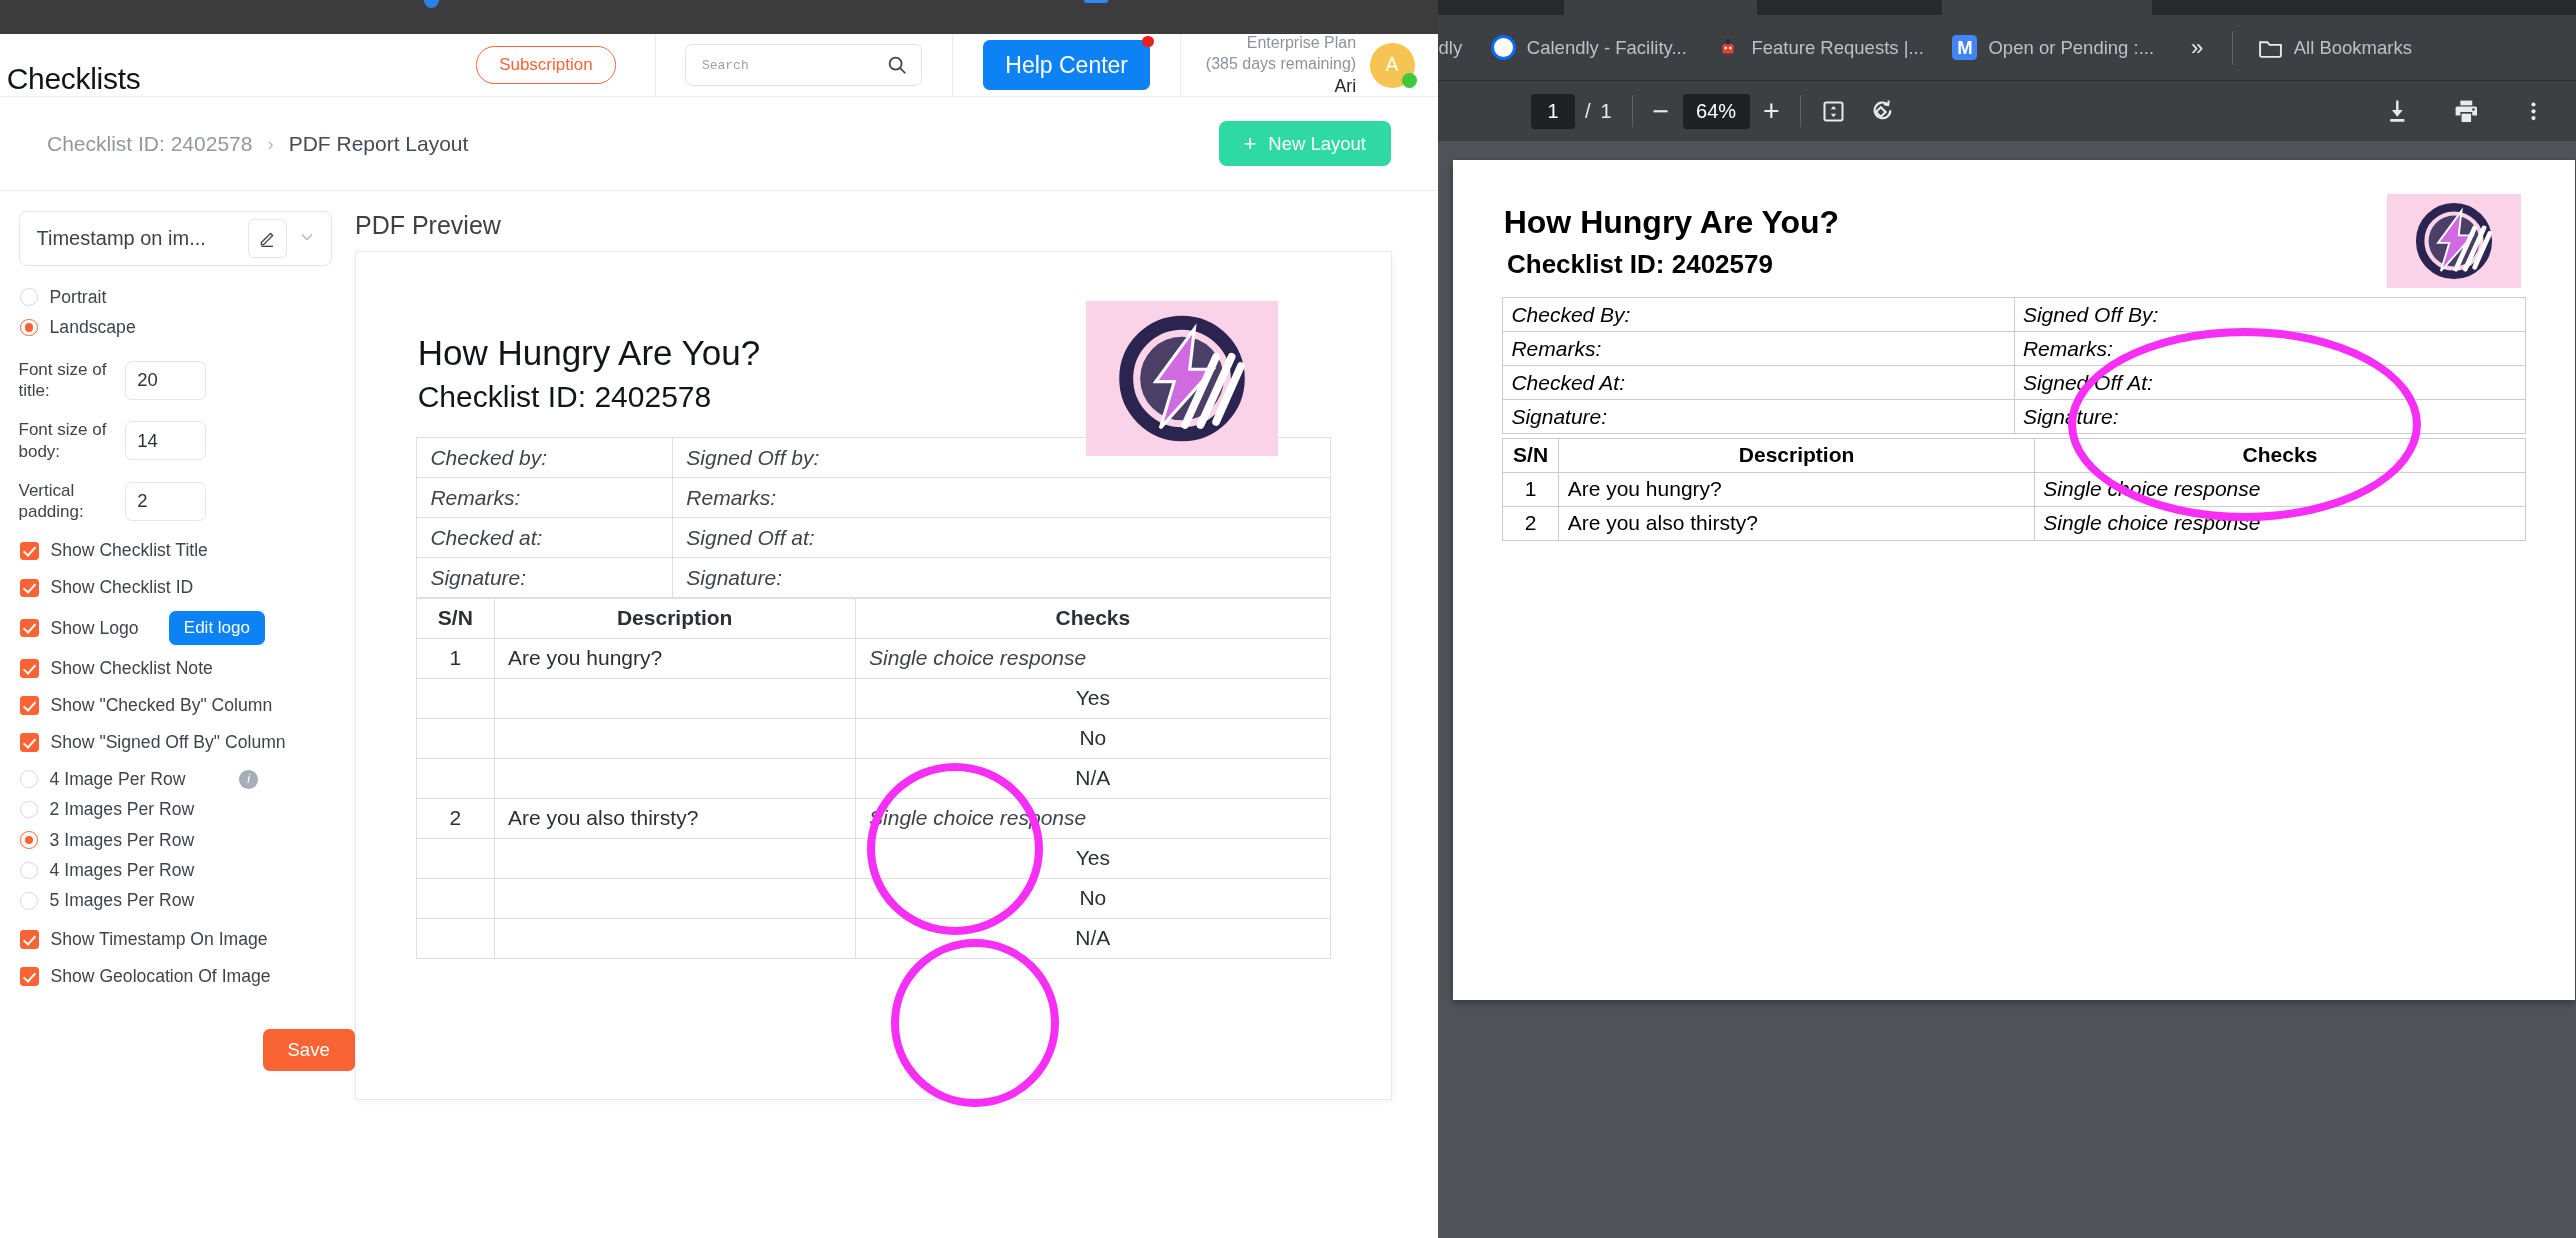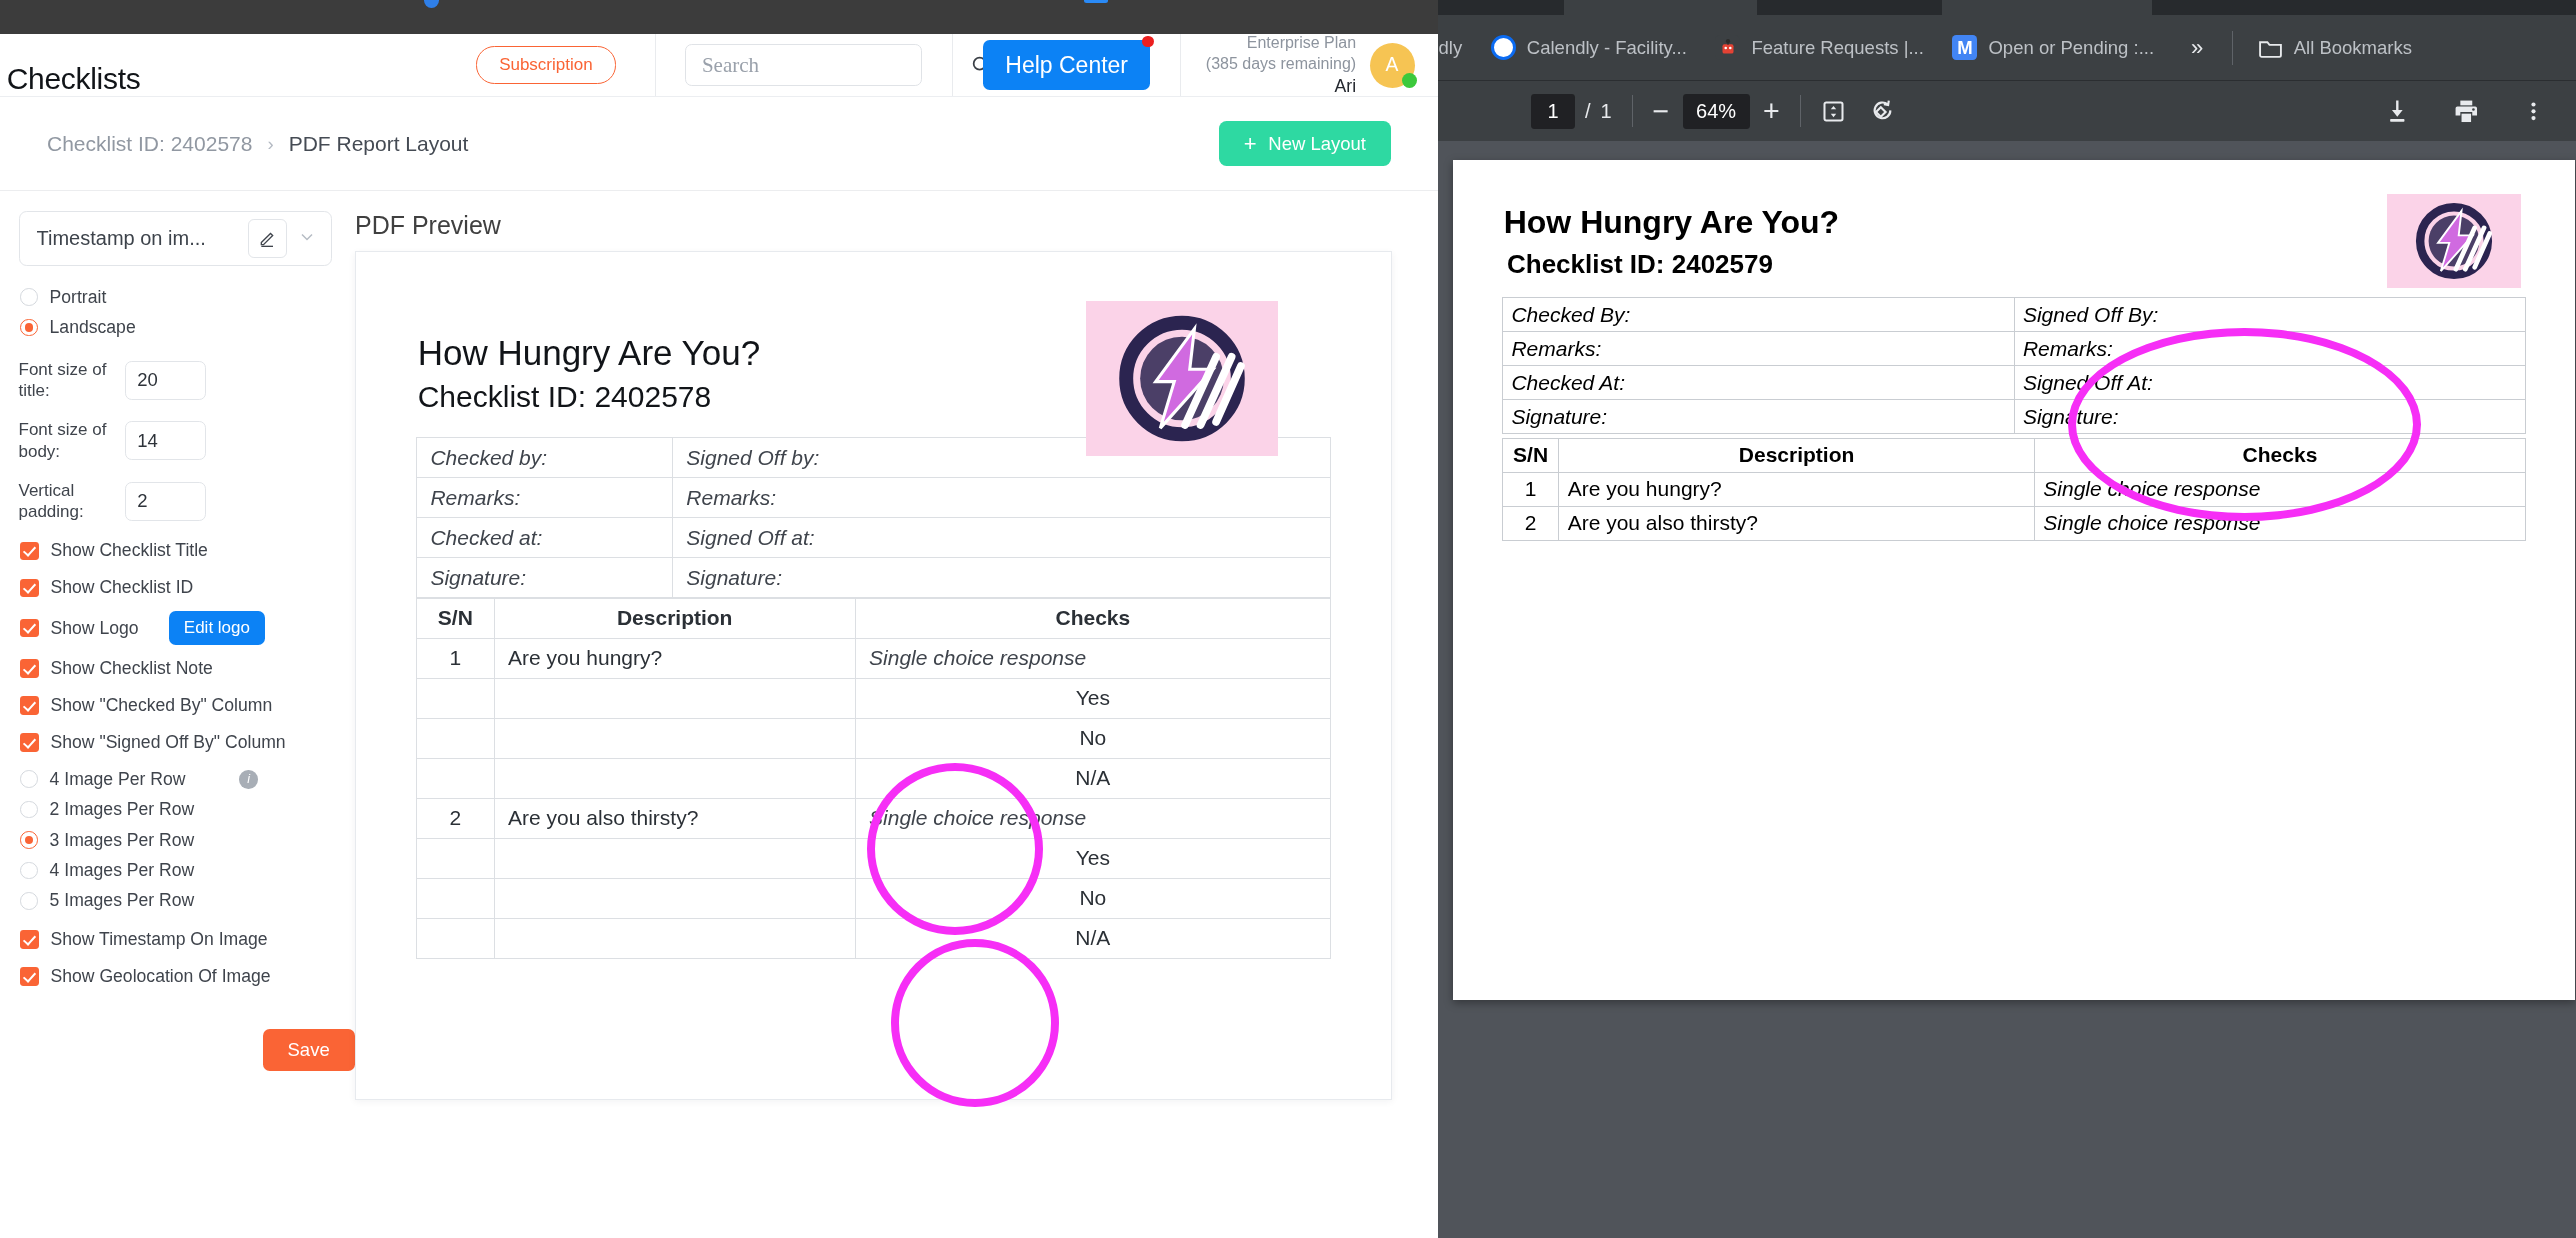--- a/index.html
+++ b/index.html
@@ -59,22 +59,22 @@
   .search-wrap {
     display: flex; align-items: center;
     width: 237px; height: 42px;
     border: 0.8px solid #e0e3e7;
     border-radius: 6.7px;
     margin: 0 30px;
     padding: 0 13.4px;
   }
   .search-wrap input {
     border: 0; outline: 0; flex: 1;
-    font-size: 21px; color: #6b7280;
-    font-family: Liberation Serif, serif;
+    font-size: 13px; color: #6b7280;
+    font-family: Liberation Mono, monospace;
     background: transparent;
   }
   .search-wrap input::placeholder { color: #9aa1ab; }
   .search-icon { width: 22px; height: 22px; flex: none; }
 
   .help-wrap { position: relative; margin: 0 30px; }
   .help-btn {
     background: #0c82f5; color: #fff;
     border: 0; border-radius: 6.7px;
     padding: 11.8px 22px;

